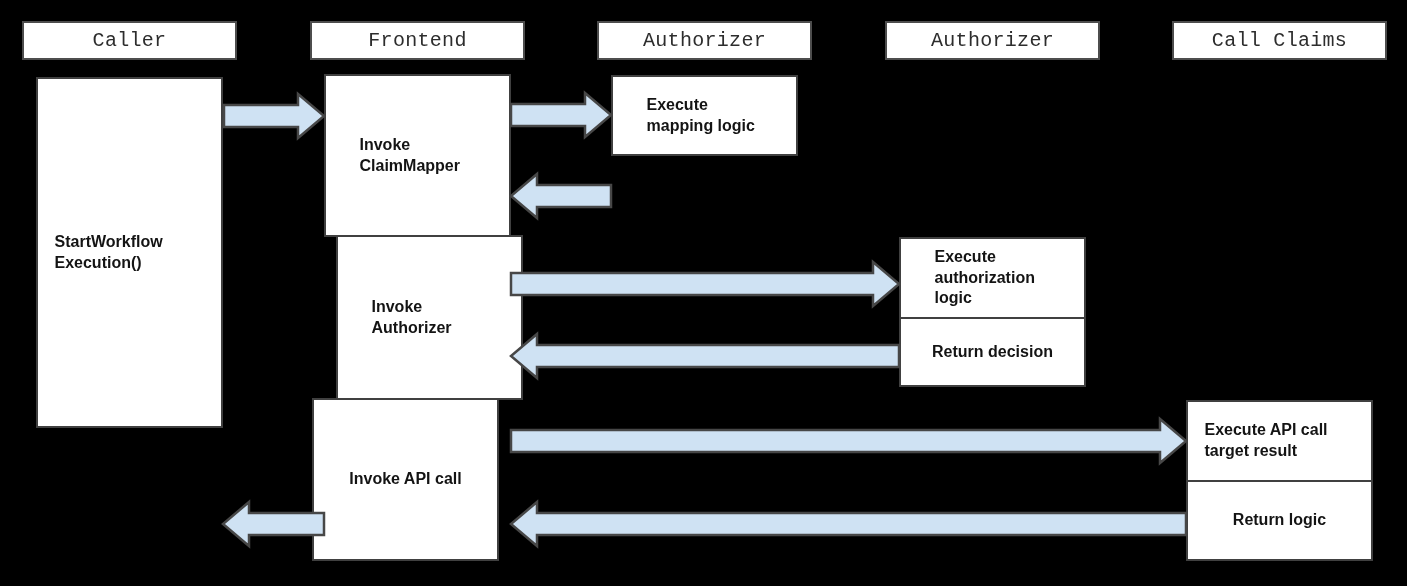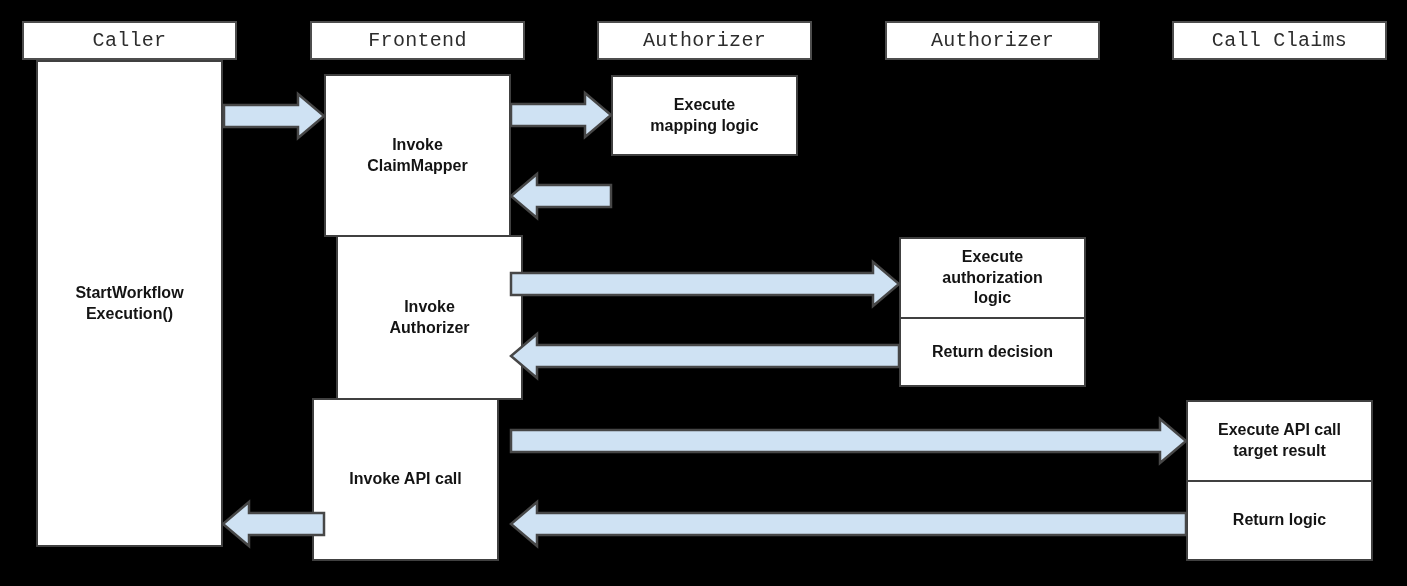--- a/index.html
+++ b/index.html
@@ -38,21 +38,20 @@
     font-family: Liberation Mono, monospace;
   }
   .activity {
     position: absolute;
     width: 187px;
     background: var(--box-fill);
     border: 2px solid var(--box-border);
     display: flex;
     align-items: center;
     justify-content: center;
-    text-align: center;
     font-size: 16px;
     font-weight: 700;
     color: var(--text);
     line-height: 1.3;
   }
   .activity .txt { max-width: 150px; }
   .activity .txt.narrow { max-width: 116px; }
   svg.arrows {
     position: absolute;
     left: 0; top: 0;
@@ -80,21 +79,21 @@
   <div class="lane-header" style="left:597px">
       <span>Authorizer</span>
     </div>
   <div class="lane-header" style="left:885px">
       <span>Authorizer</span>
     </div>
   <div class="lane-header" style="left:1172px">
       <span>Call Claims</span>
     </div>
 
-  <div class="activity" style="left:36px; top:60px; height:487px">
+  <div class="activity" style="left:36px; top:77px; height:351px">
     <span class="txt">StartWorkflow Execution()</span>
   </div>
 
   <div class="activity" style="left:324px; top:74px; height:163px">
     <span class="txt narrow">Invoke ClaimMapper</span>
   </div>
   <div class="activity" style="left:336px; top:235px; height:165px">
     <span class="txt narrow">Invoke Authorizer</span>
   </div>
   <div class="activity" style="left:312px; top:398px; height:163px">

